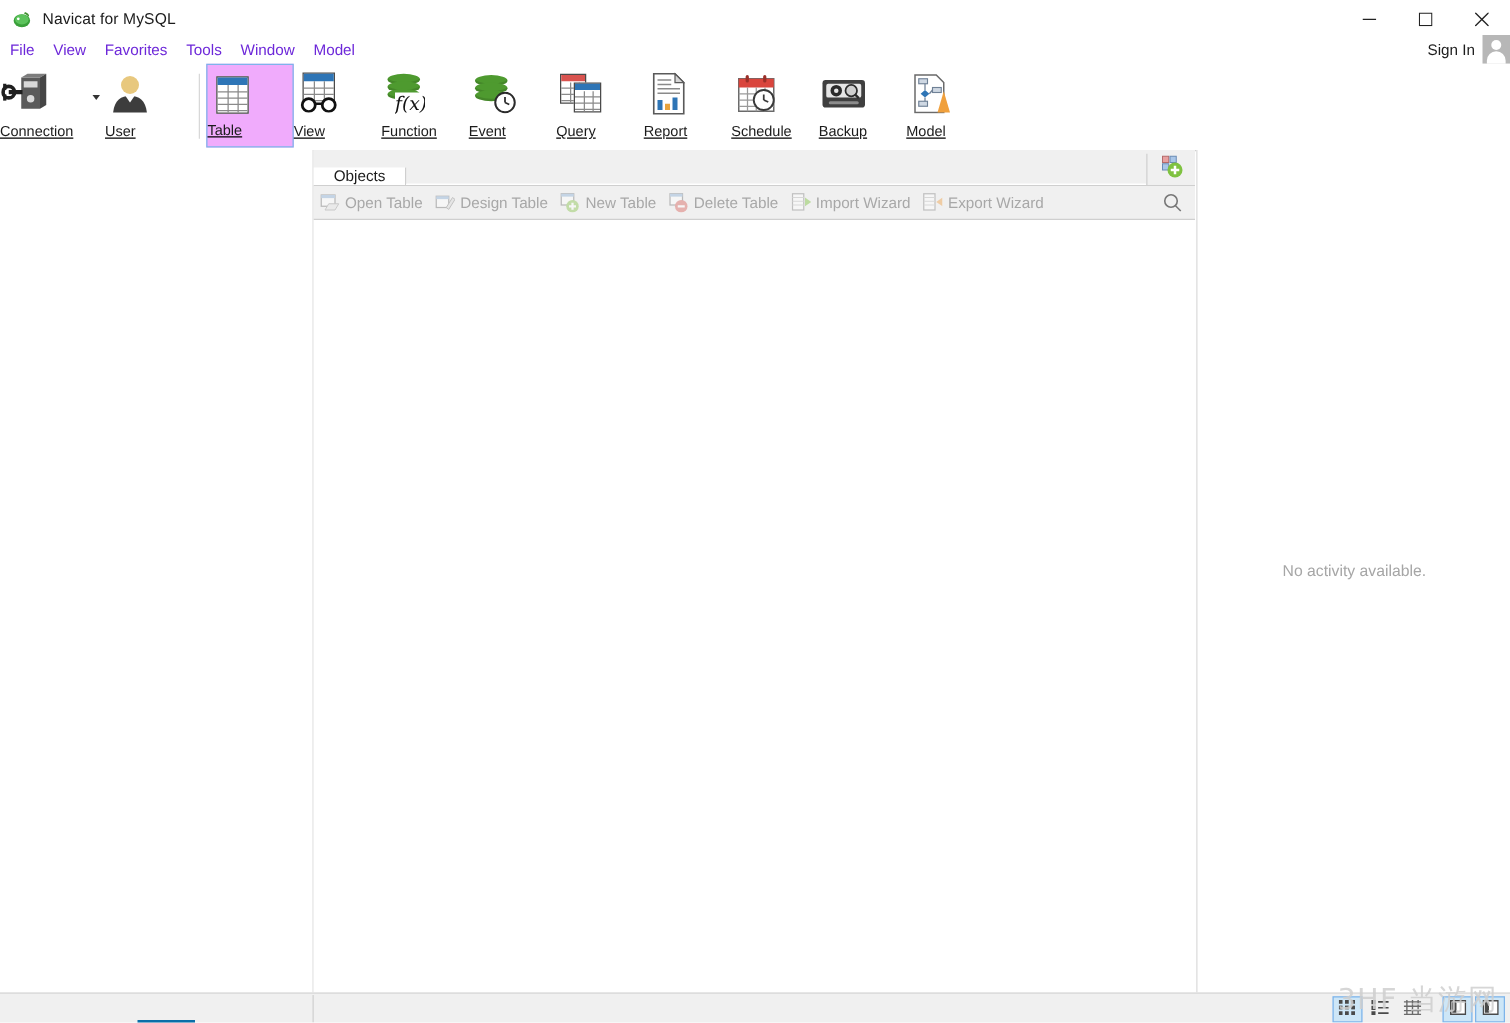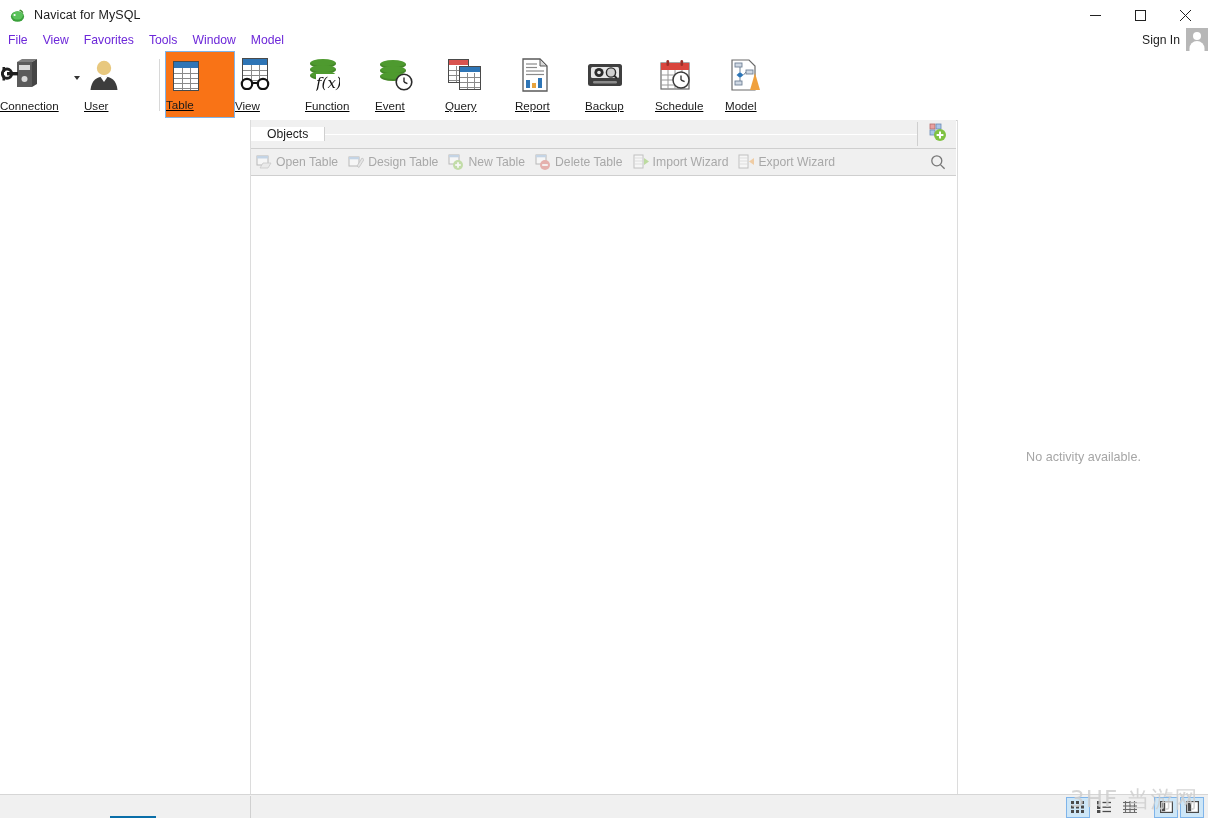--- a/index.html
+++ b/index.html
@@ -104,21 +104,21 @@
     font-size: 11.6px; color: #1b1b1b;
     margin-top: auto; margin-bottom: 6px;
     white-space: nowrap;
   }
   .tb-btn .ico {
     width: 40px; height: 36px;
     position: relative;
     display: flex; align-items: center; justify-content: center;
   }
   .tb-btn.selected {
-    background: #f97316;
+    background: #f0abfc;
     border: 1px solid #7eb4ea;
   }
   .tb-sep {
     width: 1px; height: 52px;
     background: #d8d8d8;
     margin: 8px 5px 0 5px;
   }
   .dropdown-arrow {
     width: 14px; height: 67px;
     display: flex; align-items: center; justify-content: center;
@@ -143,21 +143,21 @@
   .center {
     position: absolute; top: 120px; left: 251px;
     width: 705px; height: 674px;
     background: #ffffff;
   }
   .tabstrip {
     height: 28px; width: 100%;
     background: #f0f0f0;
     border-bottom: 1px solid #cfcfcf;
     position: relative;
-    display: flex; align-items: center;
+    display: flex; align-items: flex-end;
   }
   .tab {
     padding: 0 16px;
     display: flex; align-items: center;
     font-size: 12.2px; color: #1b1b1b;
     background: #f0f0f0;
   }
   .tab.active {
     background: #ffffff;
     border-right: 1px solid #cfcfcf;
@@ -474,35 +474,20 @@
           <rect x="6" y="22" width="4" height="8" fill="#2e75b6"></rect>
           <rect x="12" y="25" width="4" height="5" fill="#e8a33d"></rect>
           <rect x="18" y="20" width="4" height="10" fill="#2e75b6"></rect>
         </svg>
       </div>
       <div class="label">Report</div>
     </div>
 
     <div class="tb-btn">
       <div class="ico">
-        <svg width="36" height="26" viewBox="0 0 36 26">
-          <rect x="1" y="2" width="34" height="22" rx="2.5" fill="#3f3f3f"></rect>
-          <rect x="4" y="5" width="28" height="11" rx="1.5" fill="#e6e6e6"></rect>
-          <circle cx="12" cy="10.5" r="4.6" fill="#2b2b2b"></circle>
-          <circle cx="12" cy="10.5" r="1.8" fill="#e6e6e6"></circle>
-          <circle cx="24" cy="10.5" r="4.6" fill="#cfcfcf" stroke="#2b2b2b" stroke-width="1.4"></circle>
-          <line x1="27" y1="13.5" x2="30" y2="16.5" stroke="#2b2b2b" stroke-width="1.8"></line>
-          <rect x="6" y="19" width="24" height="2.4" rx="1.2" fill="#8c8c8c"></rect>
-        </svg>
-      </div>
-      <div class="label">Backup</div>
-    </div>
-
-    <div class="tb-btn">
-      <div class="ico">
         <svg width="32" height="32" viewBox="0 0 32 32">
           <rect x="2" y="4" width="28" height="26" fill="#ffffff" stroke="#6a6a6a" stroke-width="1.2"></rect>
           <rect x="2" y="4" width="28" height="7" fill="#d9453d"></rect>
           <rect x="7.5" y="1" width="2.6" height="6" rx="1.3" fill="#9b2f28"></rect>
           <rect x="21.5" y="1" width="2.6" height="6" rx="1.3" fill="#9b2f28"></rect>
           <g stroke="#9a9a9a" stroke-width="1">
             <line x1="2" y1="16" x2="30" y2="16"></line>
               <line x1="2" y1="21" x2="30" y2="21"></line>
             <line x1="2" y1="26" x2="30" y2="26"></line>
             <line x1="9" y1="11" x2="9" y2="30"></line>
@@ -512,20 +497,35 @@
           <circle cx="22" cy="21" r="8" fill="#ffffff" stroke="#3a3a3a" stroke-width="1.5"></circle>
           <line x1="22" y1="21" x2="22" y2="16.5" stroke="#3a3a3a" stroke-width="1.4"></line>
           <line x1="22" y1="21" x2="25.6" y2="22.6" stroke="#3a3a3a" stroke-width="1.4"></line>
         </svg>
       </div>
       <div class="label">Schedule</div>
     </div>
 
     <div class="tb-btn">
       <div class="ico">
+        <svg width="36" height="26" viewBox="0 0 36 26">
+          <rect x="1" y="2" width="34" height="22" rx="2.5" fill="#3f3f3f"></rect>
+          <rect x="4" y="5" width="28" height="11" rx="1.5" fill="#e6e6e6"></rect>
+          <circle cx="12" cy="10.5" r="4.6" fill="#2b2b2b"></circle>
+          <circle cx="12" cy="10.5" r="1.8" fill="#e6e6e6"></circle>
+          <circle cx="24" cy="10.5" r="4.6" fill="#cfcfcf" stroke="#2b2b2b" stroke-width="1.4"></circle>
+          <line x1="27" y1="13.5" x2="30" y2="16.5" stroke="#2b2b2b" stroke-width="1.8"></line>
+          <rect x="6" y="19" width="24" height="2.4" rx="1.2" fill="#8c8c8c"></rect>
+        </svg>
+      </div>
+      <div class="label">Backup</div>
+    </div>
+
+    <div class="tb-btn">
+      <div class="ico">
         <svg width="32" height="32" viewBox="0 0 32 32">
           <path d="M3 1 H20 L26 7 V31 H3 Z" fill="#ffffff" stroke="#6a6a6a" stroke-width="1.2"></path>
           <rect x="6" y="4" width="7" height="4" fill="#cfd8e3" stroke="#6f8196" stroke-width="0.9"></rect>
           <rect x="17" y="11" width="7" height="4" fill="#cfd8e3" stroke="#6f8196" stroke-width="0.9"></rect>
           <rect x="6" y="22" width="7" height="4" fill="#cfd8e3" stroke="#6f8196" stroke-width="0.9"></rect>
           <polygon points="11,13 14.5,16 11,19 7.5,16" fill="#2e75b6"></polygon>
           <line x1="11" y1="8" x2="11" y2="13" stroke="#6f8196" stroke-width="1"></line>
           <line x1="14.5" y1="16" x2="17" y2="13" stroke="#6f8196" stroke-width="1"></line>
           <line x1="11" y1="19" x2="11" y2="22" stroke="#6f8196" stroke-width="1"></line>
           <polygon points="26,14 31,31 21,31" fill="#f0a03c"></polygon>

